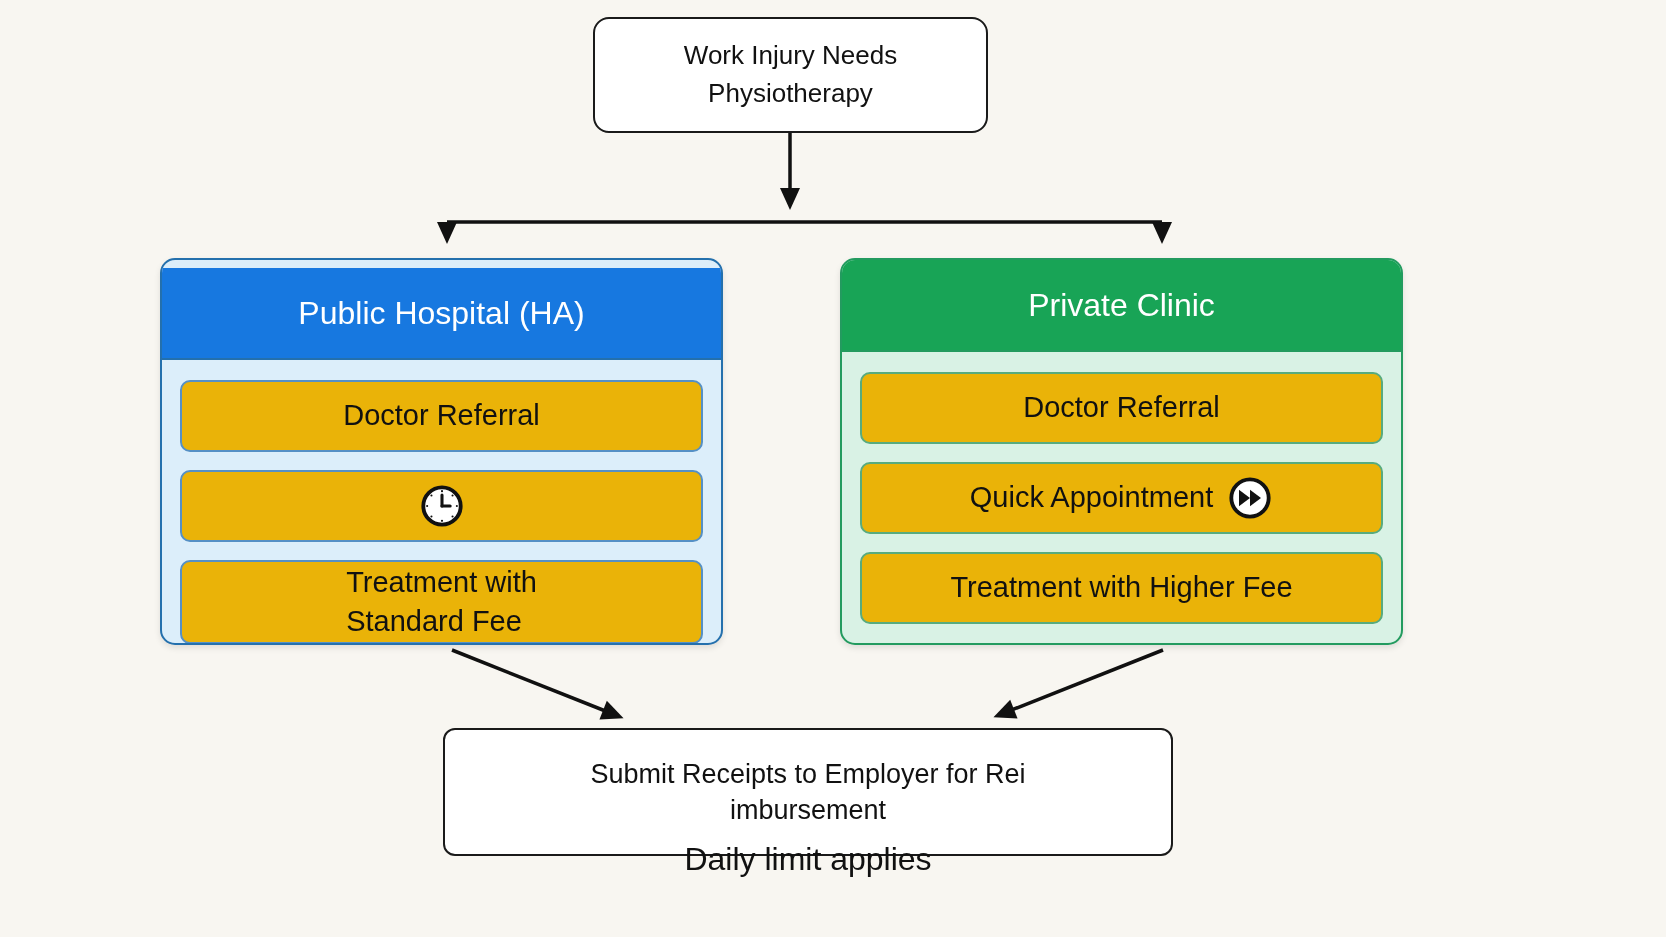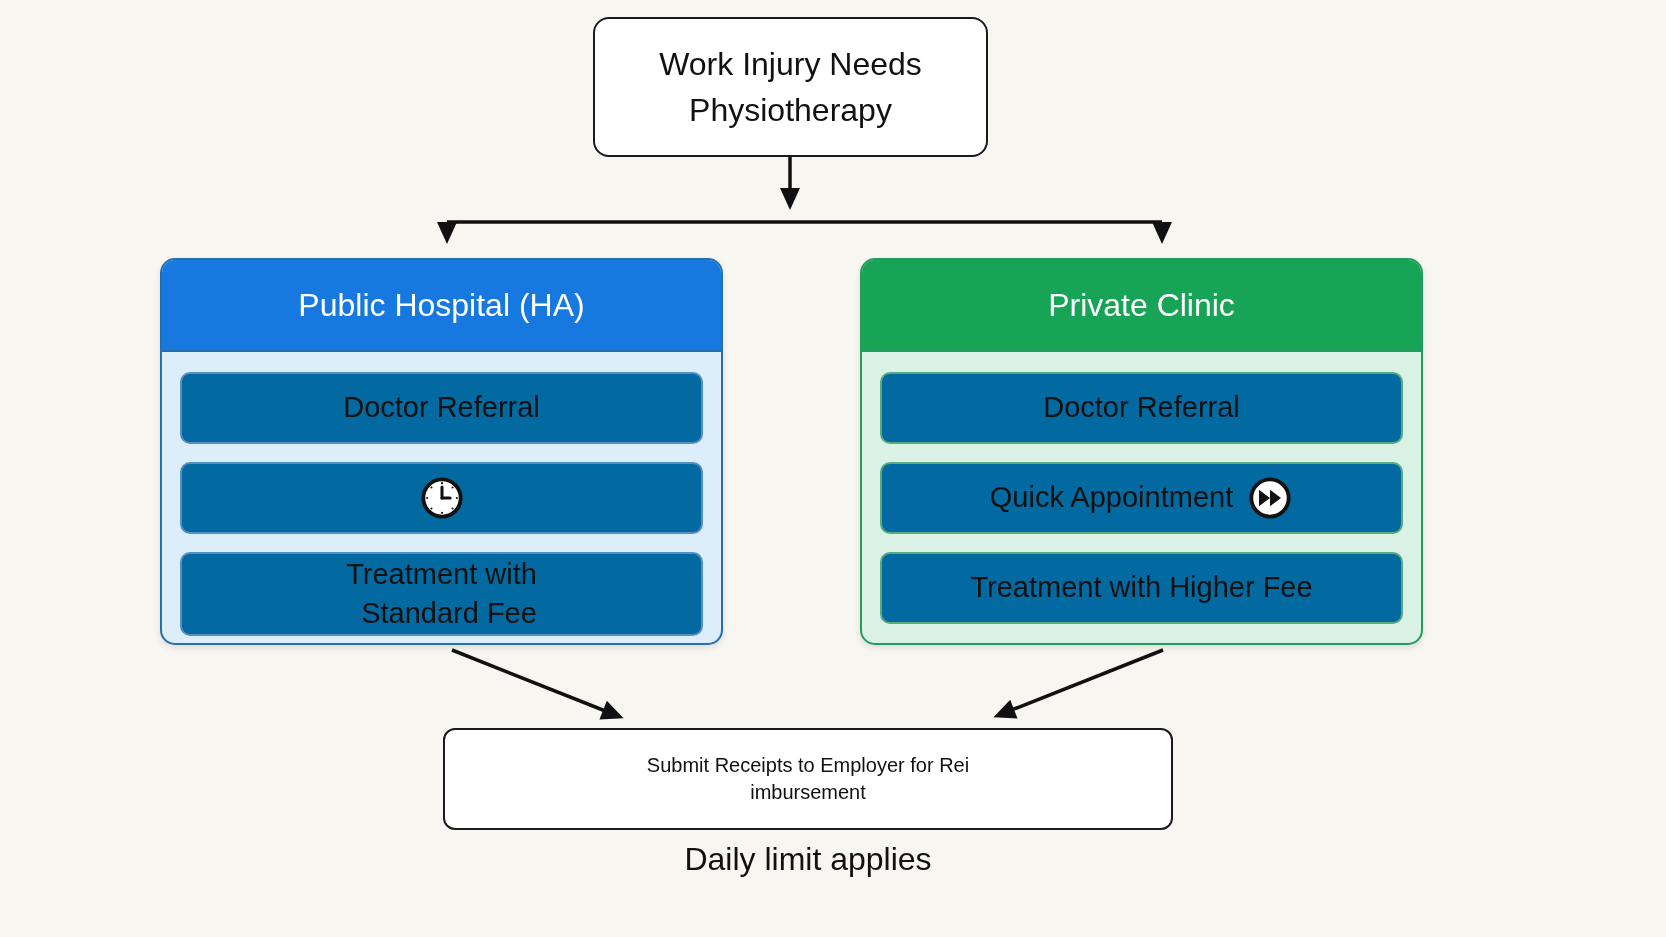--- a/index.html
+++ b/index.html
@@ -12,41 +12,41 @@
   .connectors { position:absolute; left:0; top:0; width:1666px; height:937px; pointer-events:none; }
 
   .node {
     position:absolute; box-sizing:border-box;
     background: var(--node-bg, #ffffff);
     border: 2.5px solid var(--node-border, #1a1a1a);
     border-radius: 16px;
     display:flex; align-items:center; justify-content:center;
     text-align:center; white-space:pre-line; line-height:1.45;
   }
-  .start-node  { left:593px; top:17px;  width:395px; height:140px; font-size:32px; }
-  .submit-node { left:443px; top:728px; width:730px; height:102px; font-size:20px; border-width:2px; border-radius:12px; line-height:1.35; }
+  .start-node  { left:593px; top:17px;  width:395px; height:116px; font-size:26px; }
+  .submit-node { left:443px; top:728px; width:730px; height:128px; font-size:27px; border-width:2px; border-radius:12px; line-height:1.35; }
 
   .panel {
     position:absolute; top:258px; width:563px; height:387px; box-sizing:border-box;
     border-radius:15px; overflow:hidden;
     box-shadow: 0 3px 6px rgba(0,0,0,0.10);
   }
   .panel.blue  { left:160px; border:2px solid var(--blue-border, #2470ad);  background: var(--blue-body, #dceefa); }
-  .panel.green { left:860px; border:2px solid var(--green-border, #239b5f); background: var(--green-body, #d9f2e5); }
+  .panel.green { left:840px; border:2px solid var(--green-border, #239b5f); background: var(--green-body, #d9f2e5); }
   .panel-header {
     height:90px; display:flex; align-items:center; justify-content:center;
     color: var(--header-text, #ffffff); font-size:32px;
   }
-  .panel.blue  .panel-header { background: var(--blue-header, #1778e0);  border-bottom:2px solid var(--blue-border, #2470ad); }
+  .panel.blue  .panel-header { background: var(--blue-header, #1778e0);  border-bottom:2px solid var(--blue-border, #2470ad);margin-top:8px; }
   .panel.green .panel-header { background: var(--green-header, #18a456); border-bottom:2px solid var(--green-border, #239b5f); }
   .panel-body { padding:20px 18px 0 18px; display:flex; flex-direction:column; gap:18px; }
   .item {
-    box-sizing:border-box; background:#0369a1; border-radius:10px; min-height:72px;
+    box-sizing:border-box; background:#eab308; border-radius:10px; min-height:72px;
     display:flex; align-items:center; justify-content:center; gap:14px;
-    font-size:29px; text-align:right; white-space:pre-line; line-height:1.35;
+    font-size:29px; text-align:left; white-space:pre-line; line-height:1.35;
   }
   .panel.blue  .item { border:2px solid var(--blue-item-border, #5590c5); }
   .panel.green .item { border:2px solid var(--green-item-border, #58ab7e); }
   .item.tall { min-height:84px; }
   .icon { display:inline-flex; }
   .icon svg { display:block; }
 
   .note {
     position:absolute; left:443px; top:841px; width:730px;
     text-align:center; font-size:32px;

